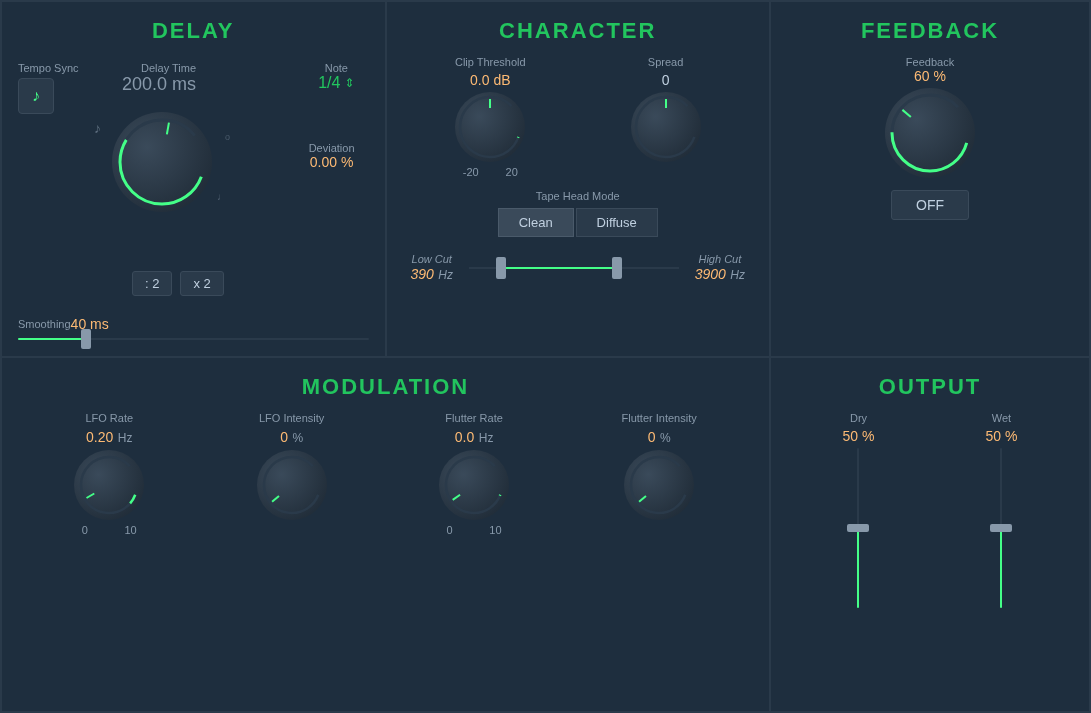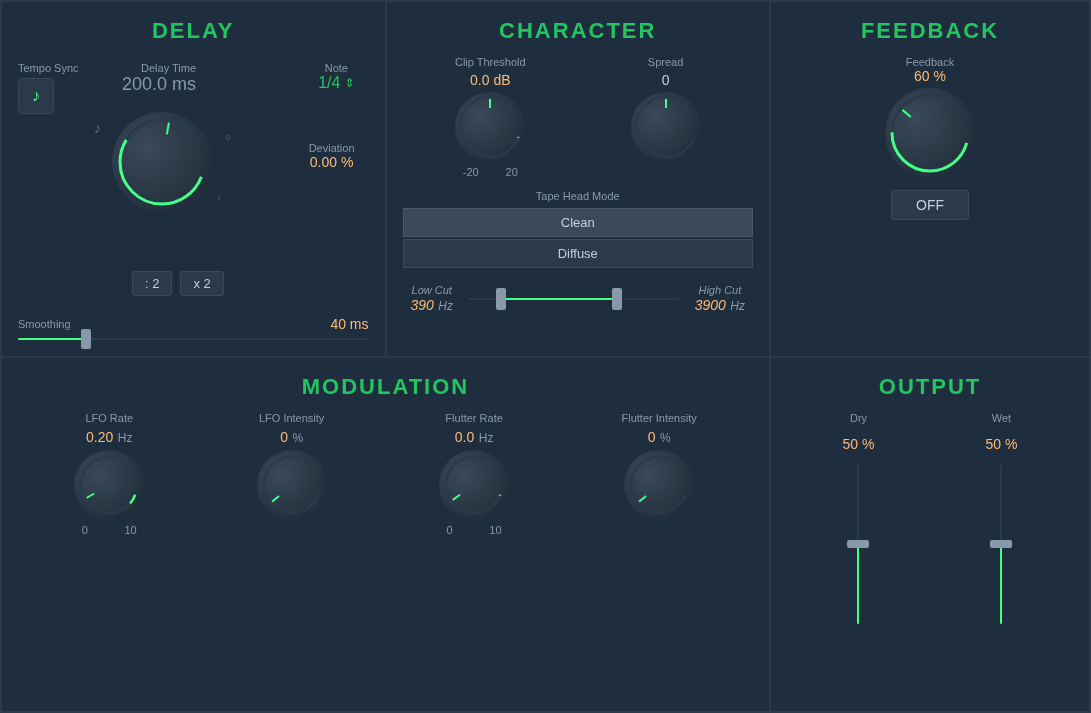--- a/index.html
+++ b/index.html
@@ -139,21 +139,20 @@
 
     .smoothing-area {
       position: absolute;
       bottom: 16px;
       left: 16px;
       right: 16px;
     }
 
     .smoothing-row {
       display: flex;
-      justify-content: space-between;
       align-items: center;
       margin-bottom: 6px;
     }
 
     .slider-track {
       width: 100%;
       height: 2px;
       background: #2a3a4a;
       position: relative;
       border-radius: 2px;
@@ -190,21 +189,20 @@
 
     .tape-head-label {
       font-size: 11px;
       color: #8899aa;
       margin-bottom: 6px;
     }
 
     .mode-buttons {
       display: flex;
       gap: 2px;
-      flex-direction: column;
     }
 
     .mode-btn {
       padding: 6px 20px;
       background: #2a3a4a;
       border: 1px solid #3a4a5a;
       color: #c0d0e0;
       cursor: pointer;
       font-size: 13px;
     }
@@ -311,21 +309,21 @@
       justify-content: space-around;
       align-items: flex-start;
       margin-top: 8px;
       height: calc(100% - 60px);
     }
 
     .vertical-slider-container {
       display: flex;
       flex-direction: column;
       align-items: center;
-      gap: 12px;
+      gap: 4px;
     }
 
     .vertical-slider-track {
       width: 2px;
       height: 180px;
       background: #2a3a4a;
       position: relative;
       border-radius: 2px;
     }
 

